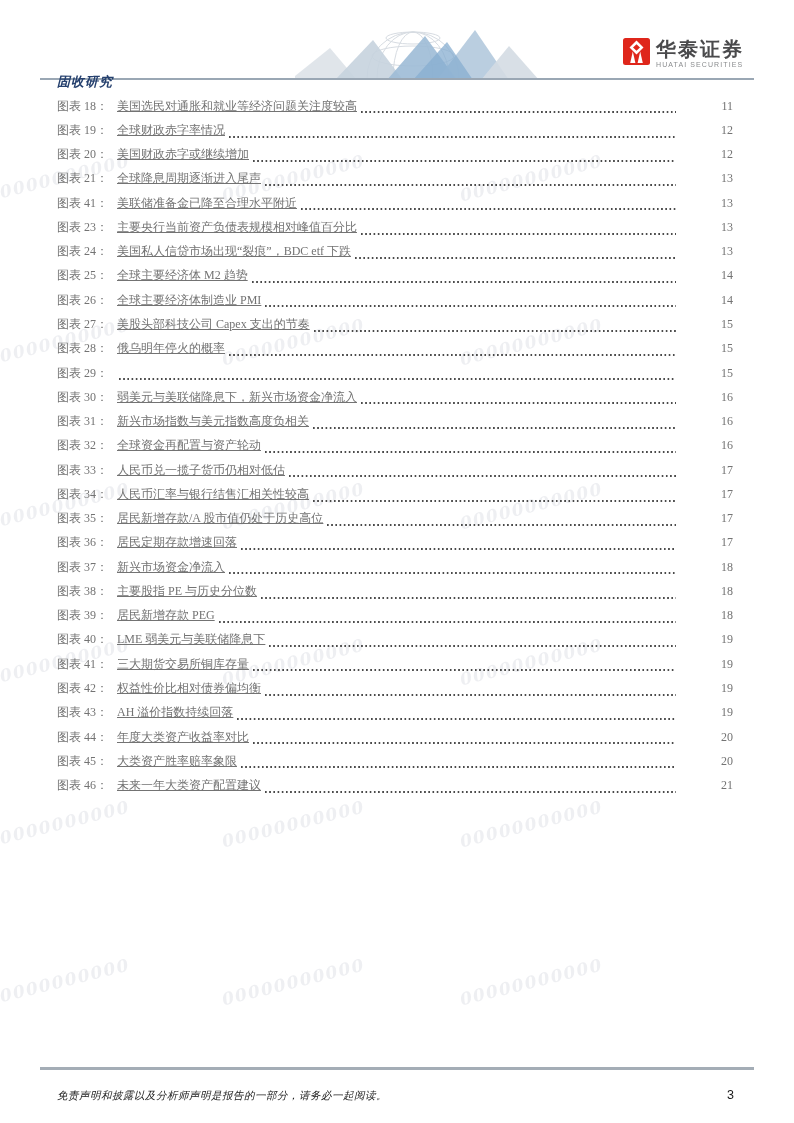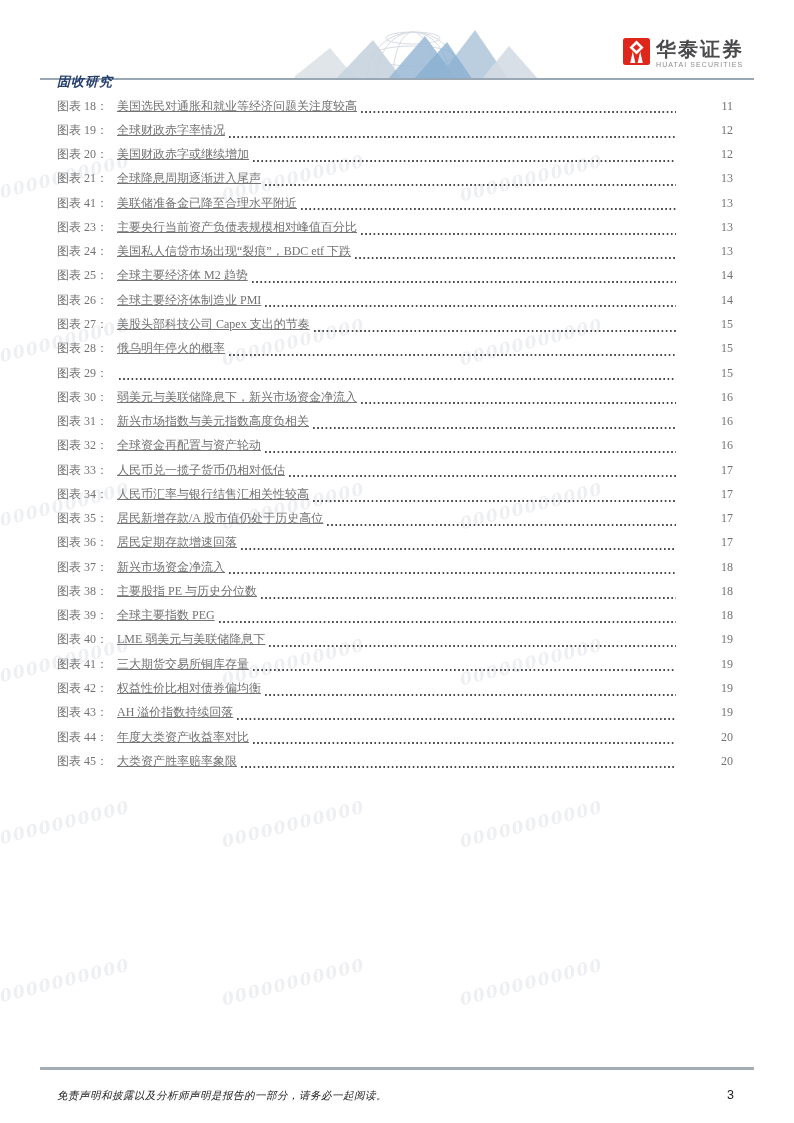--- a/index.html
+++ b/index.html
@@ -281,21 +281,21 @@
 
       <div class="toc-row">
         <span class="toc-label">图表 38：</span>
         <span class="toc-title">主要股指 PE 与历史分位数</span>
         <span class="toc-dots"></span>
         <span class="toc-page">18</span>
       </div>
 
       <div class="toc-row">
         <span class="toc-label">图表 39：</span>
-        <span class="toc-title">全球主要指数 PEG</span>
+        <span class="toc-title">居民新增存款 PEG</span>
         <span class="toc-dots"></span>
         <span class="toc-page">18</span>
       </div>
 
       <div class="toc-row">
         <span class="toc-label">图表 40：</span>
         <span class="toc-title">LME 弱美元与美联储降息下</span>
         <span class="toc-dots"></span>
         <span class="toc-page">19</span>
       </div>
@@ -328,20 +328,26 @@
         <span class="toc-page">20</span>
       </div>
 
       <div class="toc-row">
         <span class="toc-label">图表 45：</span>
         <span class="toc-title">大类资产胜率赔率象限</span>
         <span class="toc-dots"></span>
         <span class="toc-page">20</span>
       </div>
 
+      <div class="toc-row">
+        <span class="toc-label">图表 46：</span>
+        <span class="toc-title">未来一年大类资产配置建议</span>
+        <span class="toc-dots"></span>
+        <span class="toc-page">21</span>
+      </div>
     </div>
 
   <div class="footer-rule"></div>
   <div class="footer-bar">
     <span class="footer-disclaimer">免责声明和披露以及分析师声明是报告的一部分，请务必一起阅读。</span>
     <span class="footer-page">3</span>
   </div>
 
 </div>
 

